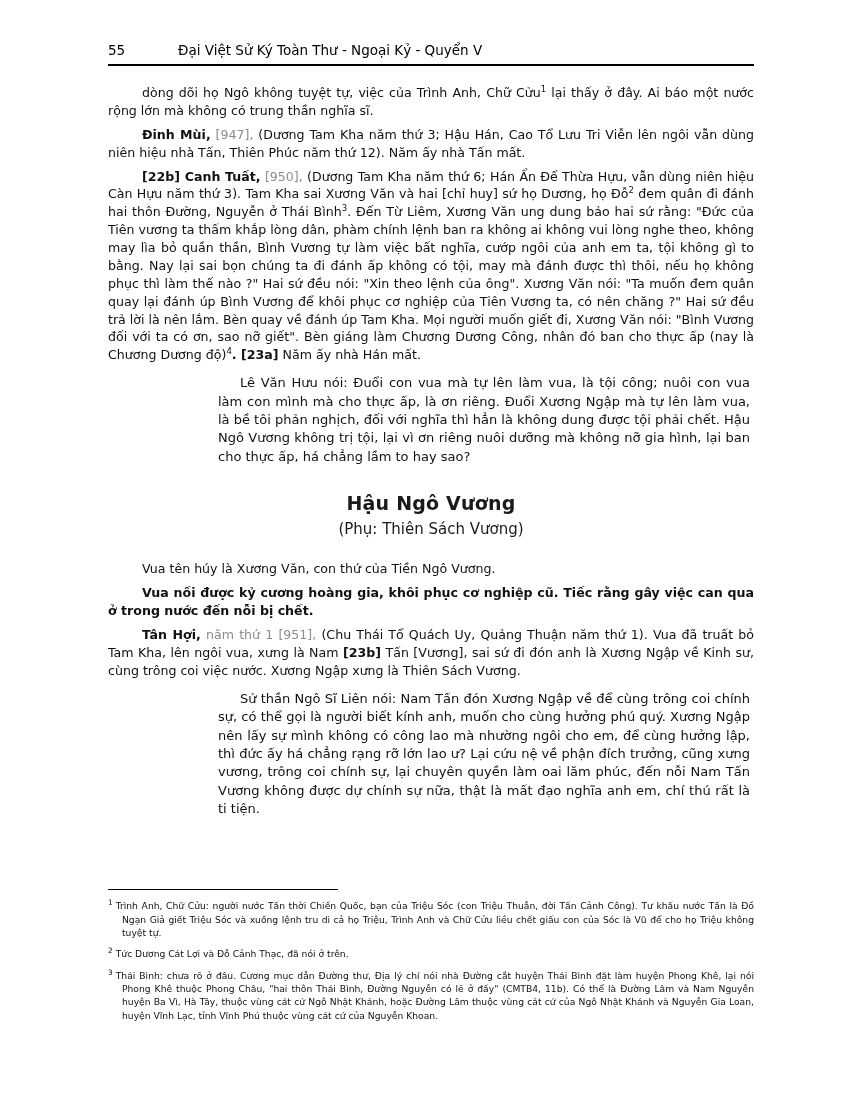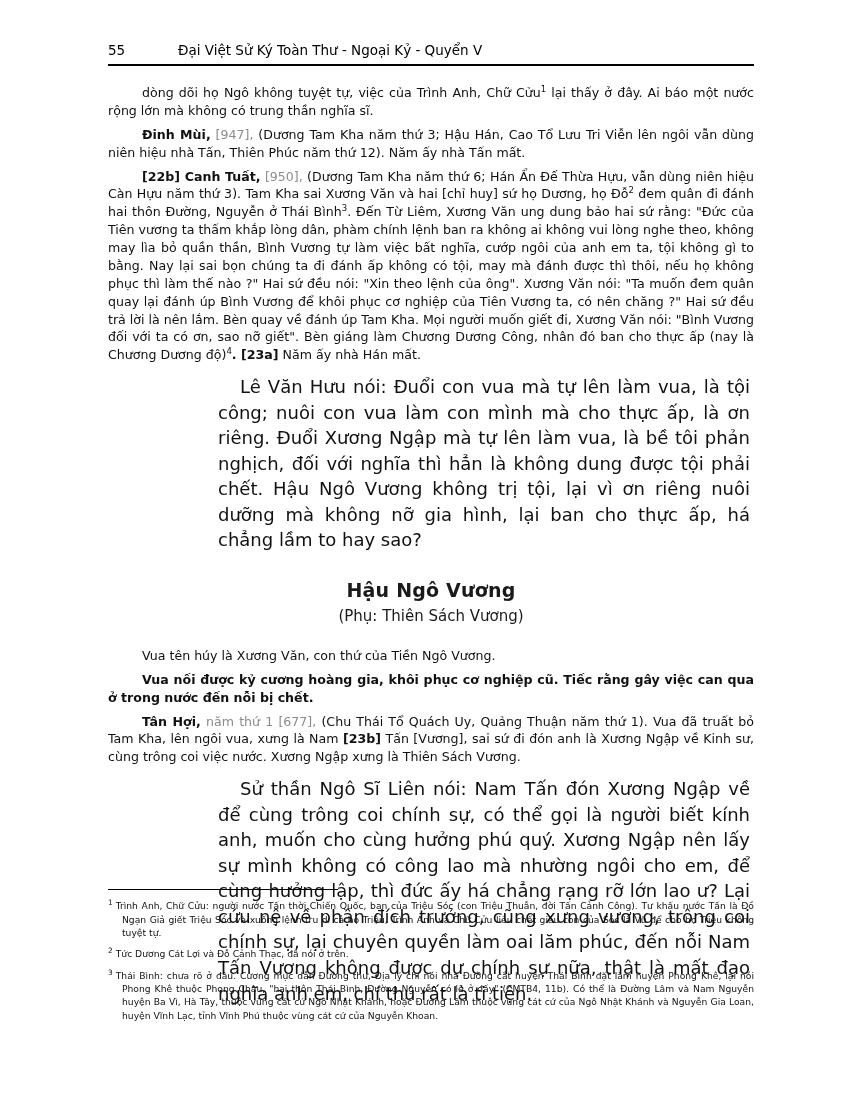--- a/index.html
+++ b/index.html
@@ -57,21 +57,21 @@
   }
   .b { font-weight: bold; }
   .gray { color: #8c8c8c; }
   sup {
     font-size: 8.5px;
     vertical-align: super;
     line-height: 0;
   }
   
   .quote {
-    font-size: 18px;
+    font-size: 13px;
     line-height: 1.42;
     text-align: justify;
     color: #111;
     margin: 10px 0 10px 0;
     padding-left: 110px;
     padding-right: 4px;
   }
   .quote .lead { text-indent: 22px; display: block; }
   
   .section-title {
@@ -135,21 +135,21 @@
     </div>
 
   <h1 class="section-title">Hậu Ngô Vương</h1>
   <h2 class="section-sub">(Phụ: Thiên Sách Vương)</h2>
 
 
   <p class="para indent">Vua tên húy là Xương Văn, con thứ của Tiền Ngô Vương.</p>
 
   <p class="para indent b">Vua nối được kỷ cương hoàng gia, khôi phục cơ nghiệp cũ.  Tiếc rằng gây việc can qua ở trong nước đến nỗi bị chết.</p>
 
-  <p class="para indent"><span class="b">Tân Hợi,</span><span class="gray"> năm thứ 1 [677],</span><span> (Chu Thái Tổ Quách Uy, Quảng Thuận năm thứ 1).  Vua đã truất bỏ Tam Kha, lên ngôi vua, xưng là Nam </span><span class="b">[23b]</span><span> Tấn [Vương], sai sứ đi đón anh là Xương Ngập về Kinh sư, cùng trông coi việc nước.  Xương Ngập xưng là Thiên Sách Vương.</span></p>
+  <p class="para indent"><span class="b">Tân Hợi,</span><span class="gray"> năm thứ 1 [951],</span><span> (Chu Thái Tổ Quách Uy, Quảng Thuận năm thứ 1).  Vua đã truất bỏ Tam Kha, lên ngôi vua, xưng là Nam </span><span class="b">[23b]</span><span> Tấn [Vương], sai sứ đi đón anh là Xương Ngập về Kinh sư, cùng trông coi việc nước.  Xương Ngập xưng là Thiên Sách Vương.</span></p>
 
   <div class="quote">
       <span class="lead">Sử thần Ngô Sĩ Liên nói:  Nam Tấn đón Xương Ngập về để cùng trông coi chính sự, có thể gọi là người biết kính anh, muốn cho cùng hưởng phú quý.  Xương Ngập nên lấy sự mình không có công lao mà nhường ngôi cho em, để cùng hưởng lập, thì đức ấy há chẳng rạng rỡ lớn lao ư?  Lại cứu nệ về phận đích trưởng, cũng xưng vương, trông coi chính sự, lại chuyên quyền làm oai lăm phúc, đến nỗi Nam Tấn Vương không được dự chính sự nữa, thật là mất đạo nghĩa anh em, chí thú rất là ti tiện.</span>
     </div>
 
   <div class="fn-wrap">
     <div class="fn-rule"></div>
     <p class="fn"><sup>1</sup><span>Trình Anh, Chữ Cửu: người nước Tấn thời Chiến Quốc, bạn của Triệu Sóc (con Triệu Thuẫn, đời Tấn Cảnh Công).  Tư khấu nước Tấn là Đồ Ngạn Giả giết Triệu Sóc và xuống lệnh tru di cả họ Triệu, Trình Anh và Chữ Cửu liều chết giấu con của Sóc là Vũ để cho họ Triệu không tuyệt tự.</span></p>
     <p class="fn"><sup>2</sup><span>Tức Dương Cát Lợi và Đỗ Cảnh Thạc, đã nói ở trên.</span></p>
     <p class="fn"><sup>3</sup><span>Thái Bình: chưa rõ ở đâu.  Cương mục dẫn Đường thư, Địa lý chí nói nhà Đường cắt huyện Thái Bình đặt làm huyện Phong Khê, lại nói Phong Khê thuộc Phong Châu, "hai thôn Thái Bình, Đường Nguyễn có lẽ ở đấy" (CMTB4, 11b).  Có thể là Đường Lâm và Nam Nguyễn huyện Ba Vì, Hà Tây, thuộc vùng cát cứ Ngô Nhật Khánh, hoặc Đường Lâm thuộc vùng cát cứ của Ngô Nhật Khánh và Nguyễn Gia Loan, huyện Vĩnh Lạc, tỉnh Vĩnh Phú thuộc vùng cát cứ của Nguyễn Khoan.</span></p>

